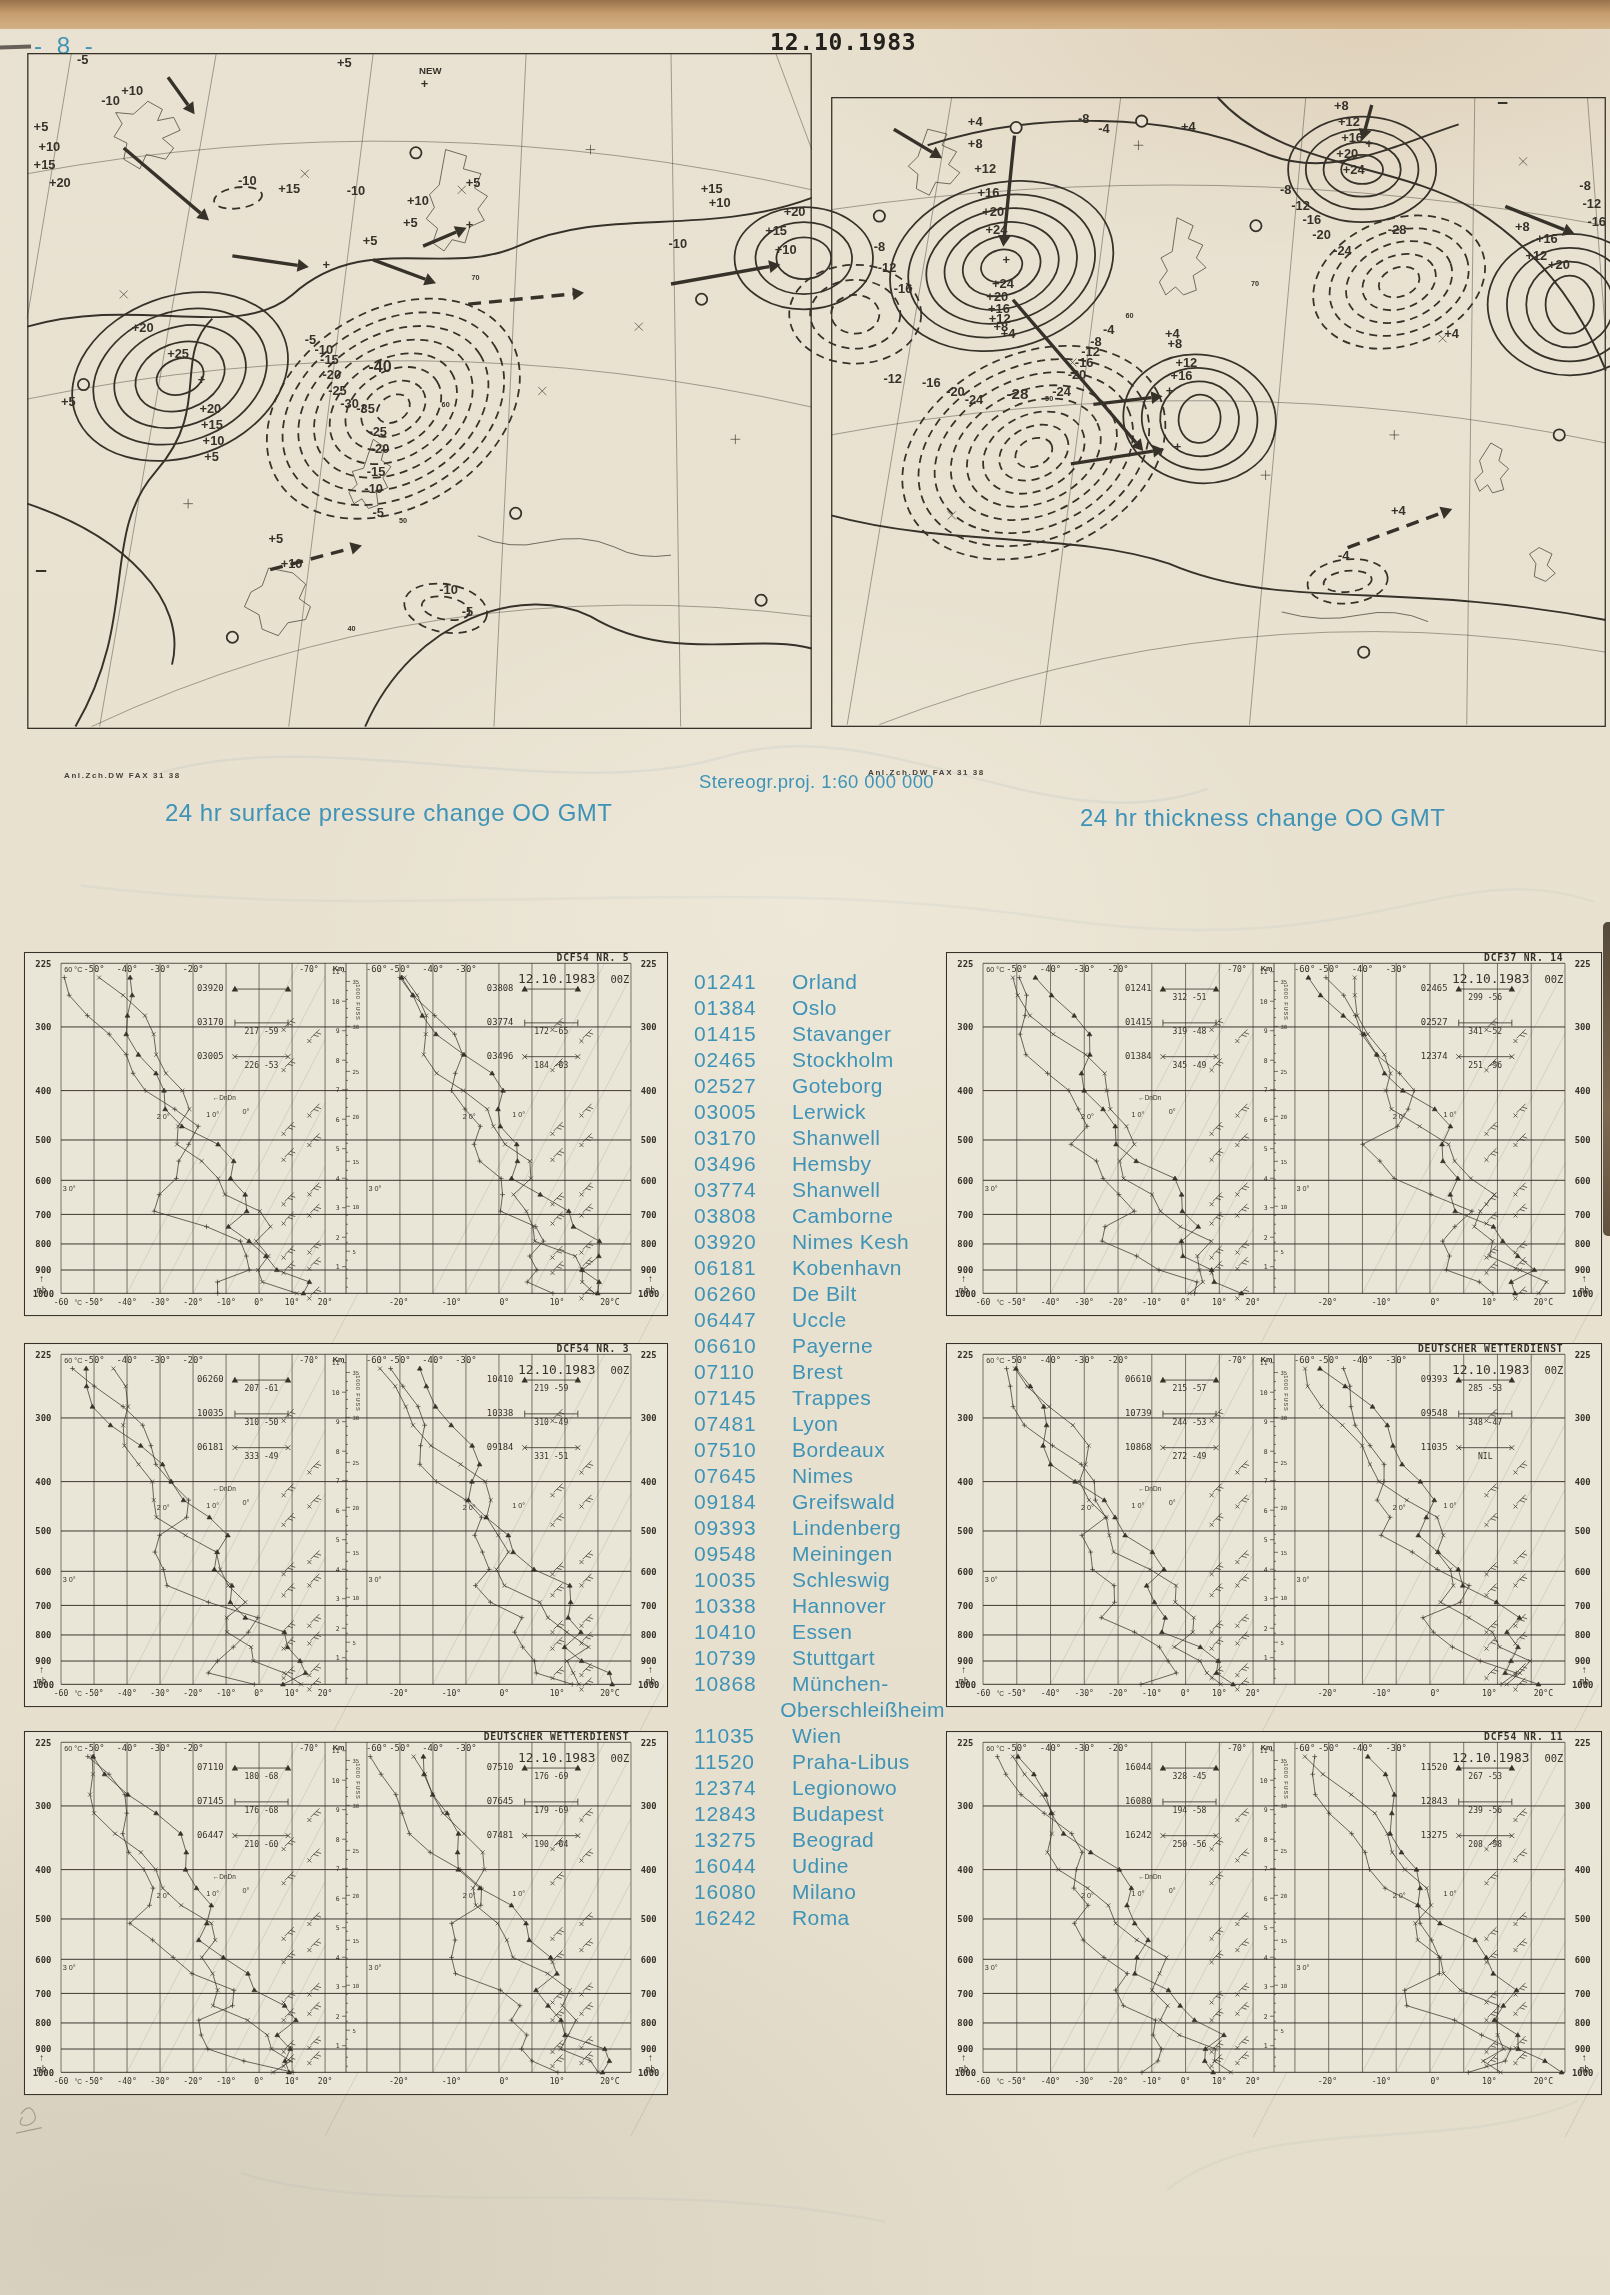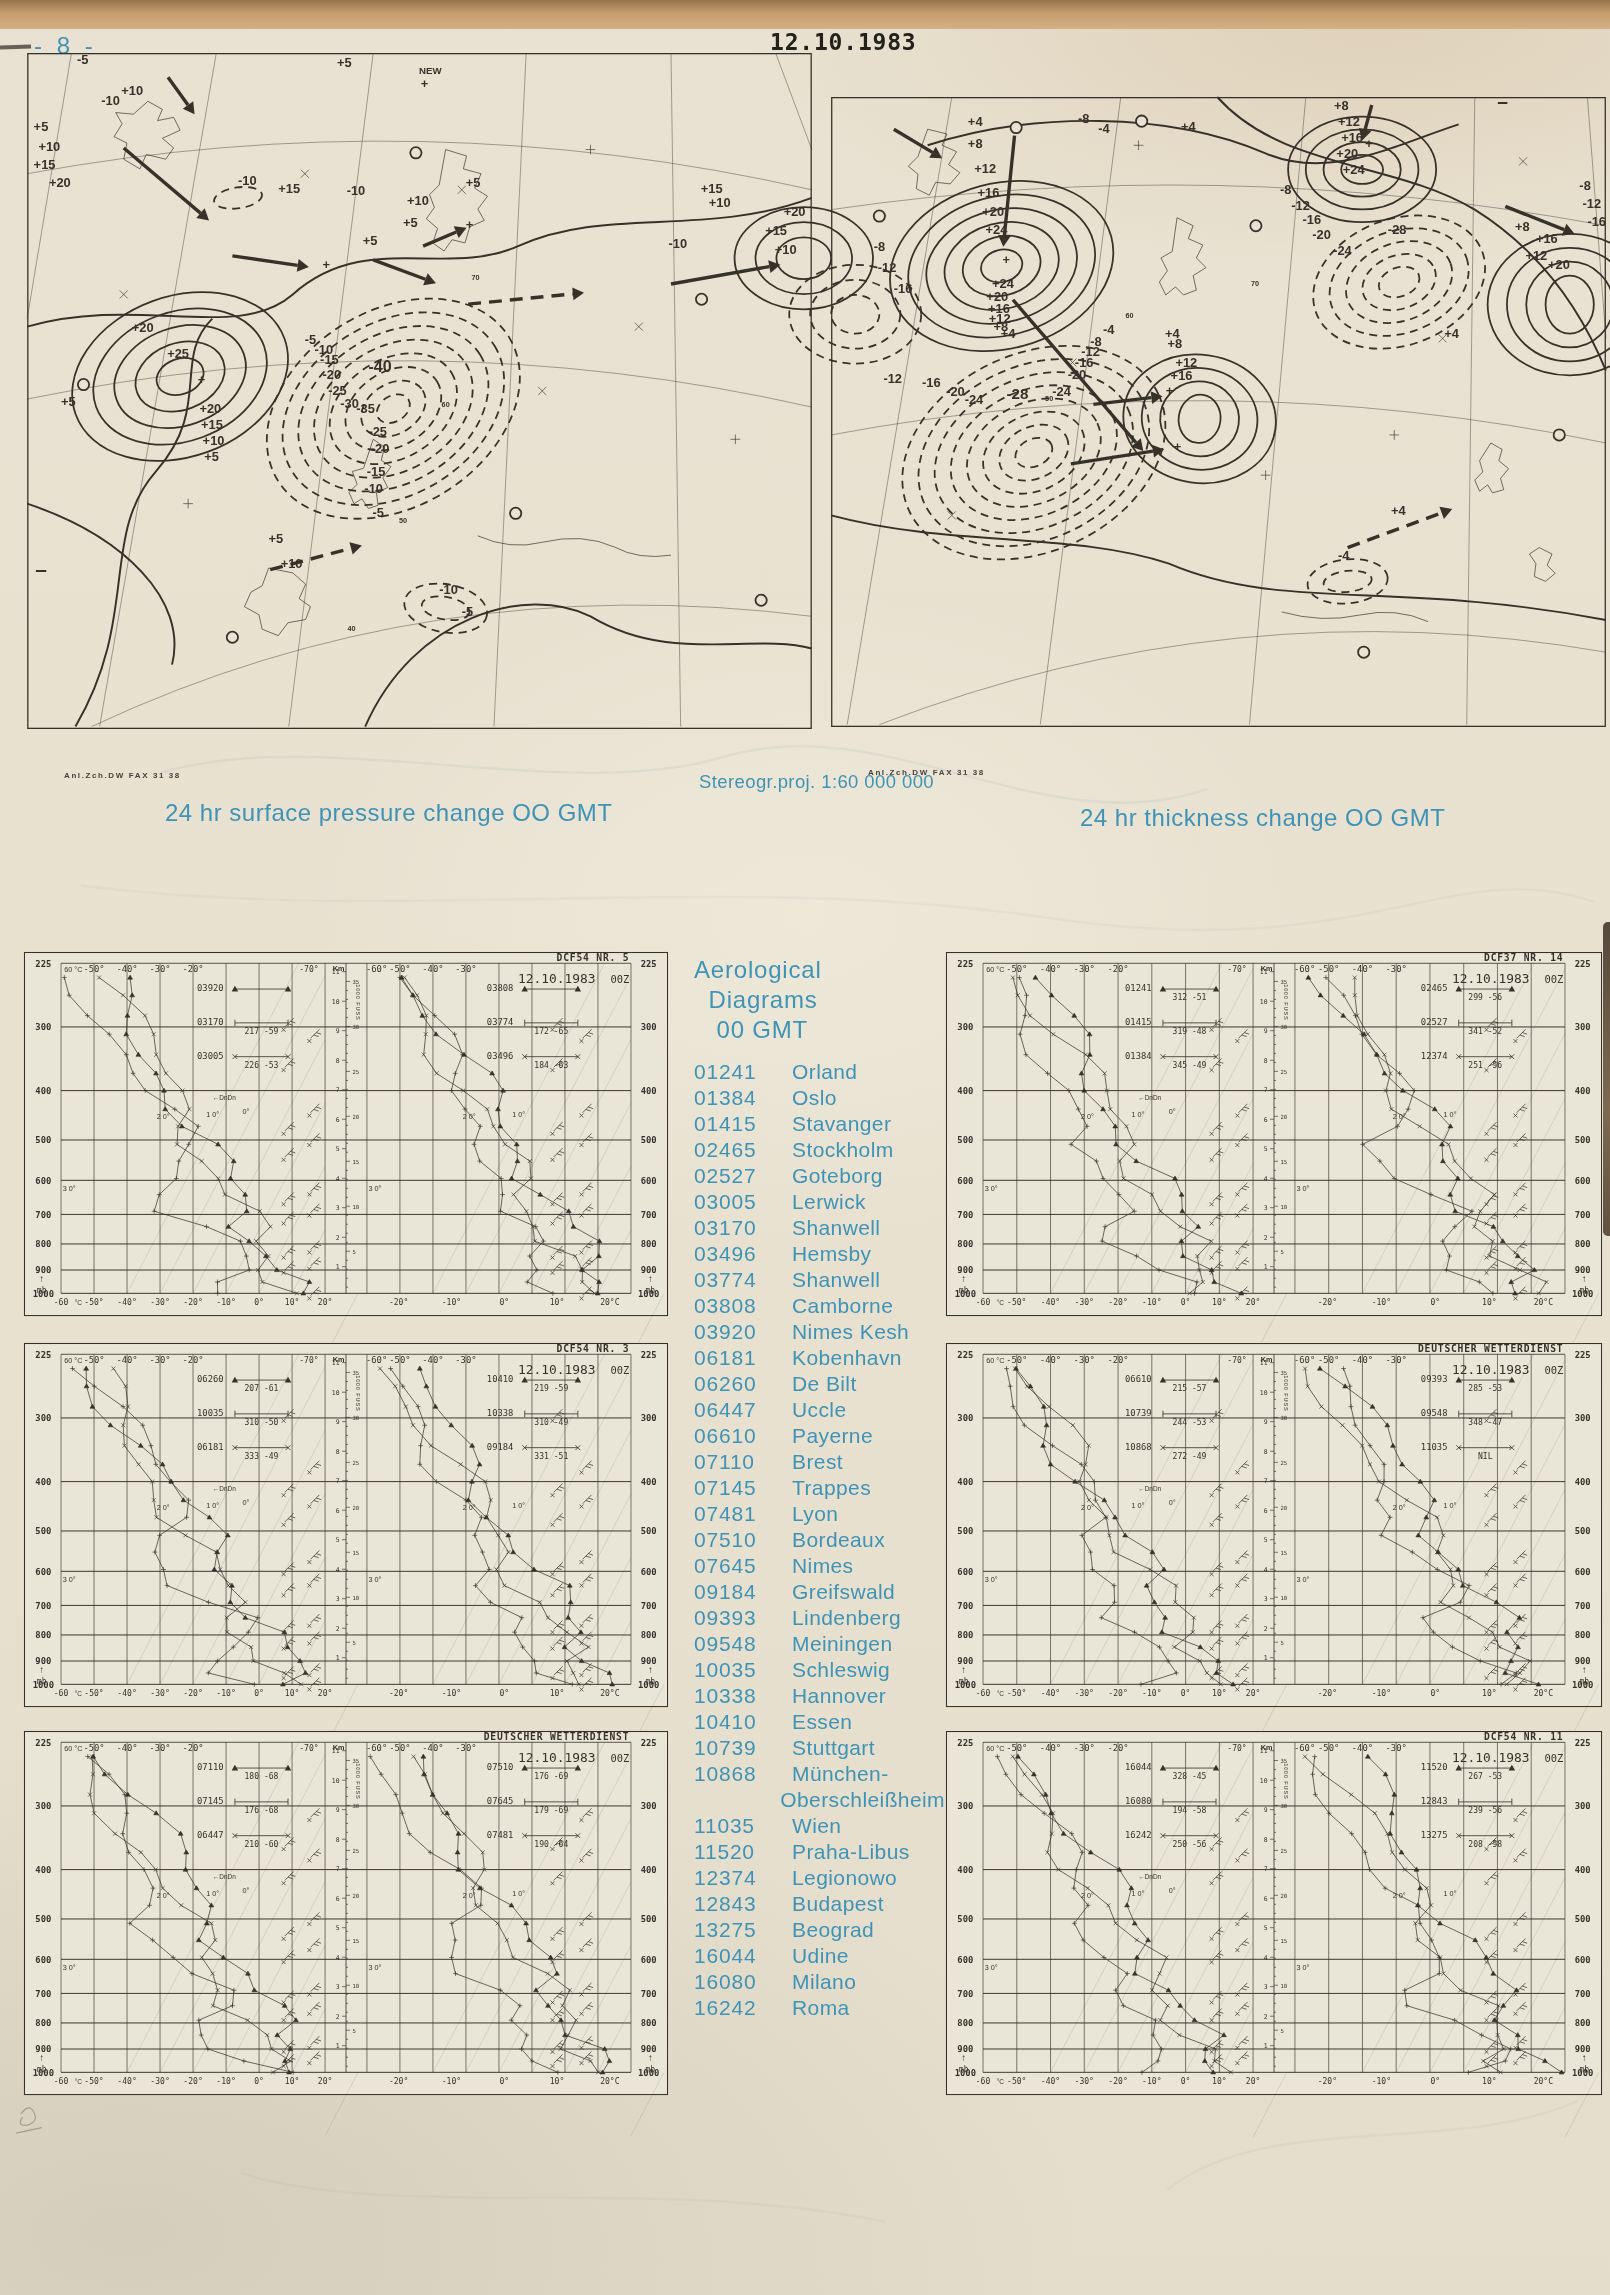--- a/index.html
+++ b/index.html
@@ -319,25 +319,20 @@
     </svg>
 
   <div class="faxcredit" style="left:64px;top:731px">Anl.Zch.DW FAX 31 38</div>
   <div class="faxcredit" style="left:868px;top:728px">Anl.Zch.DW FAX 31 38</div>
 
   <div class="projnote">Stereogr.proj. 1:60 000 000</div>
   <div class="cap" style="left:165px;top:799px">24 hr surface pressure change OO GMT</div>
   <div class="cap" style="left:1080px;top:804px">24 hr thickness change OO GMT</div>
 
   <div class="midcol">
-    <div id="midtitle">
-        <div class="mt">Aerological</div>
-        <div class="mt i1">Diagrams</div>
-        <div class="mt i2">00 GMT</div>
-      </div>
     <div class="stations" id="stations">
         <div class="srow">
           <span class="scode">01241</span>
           <span class="sname">Orland</span>
         </div>
         <div class="srow">
           <span class="scode">01384</span>
           <span class="sname">Oslo</span>
         </div>
         <div class="srow">

